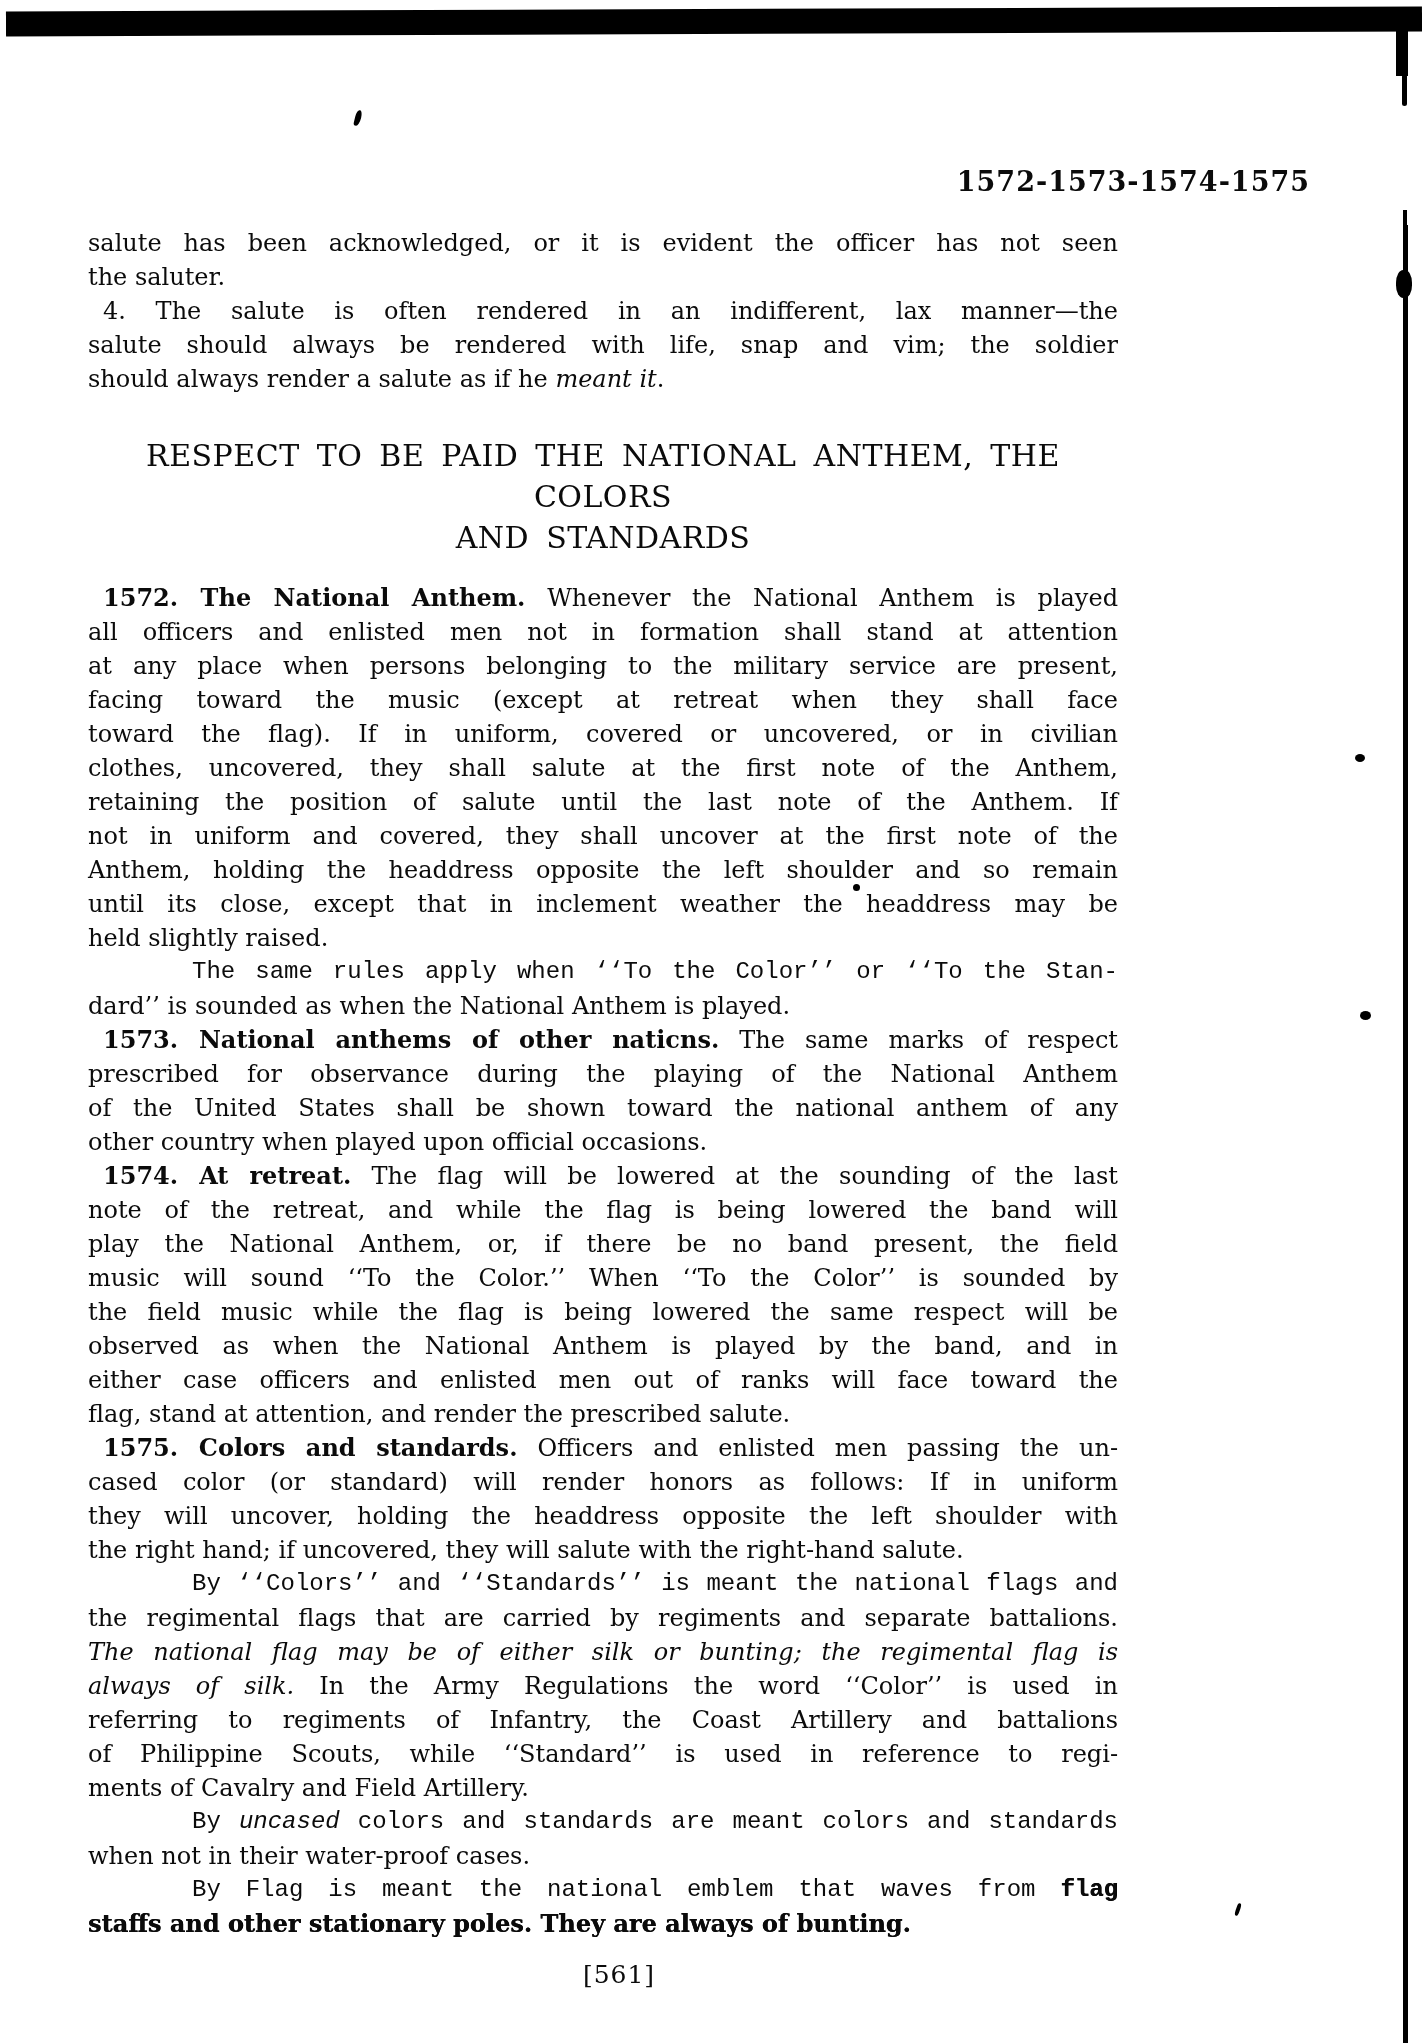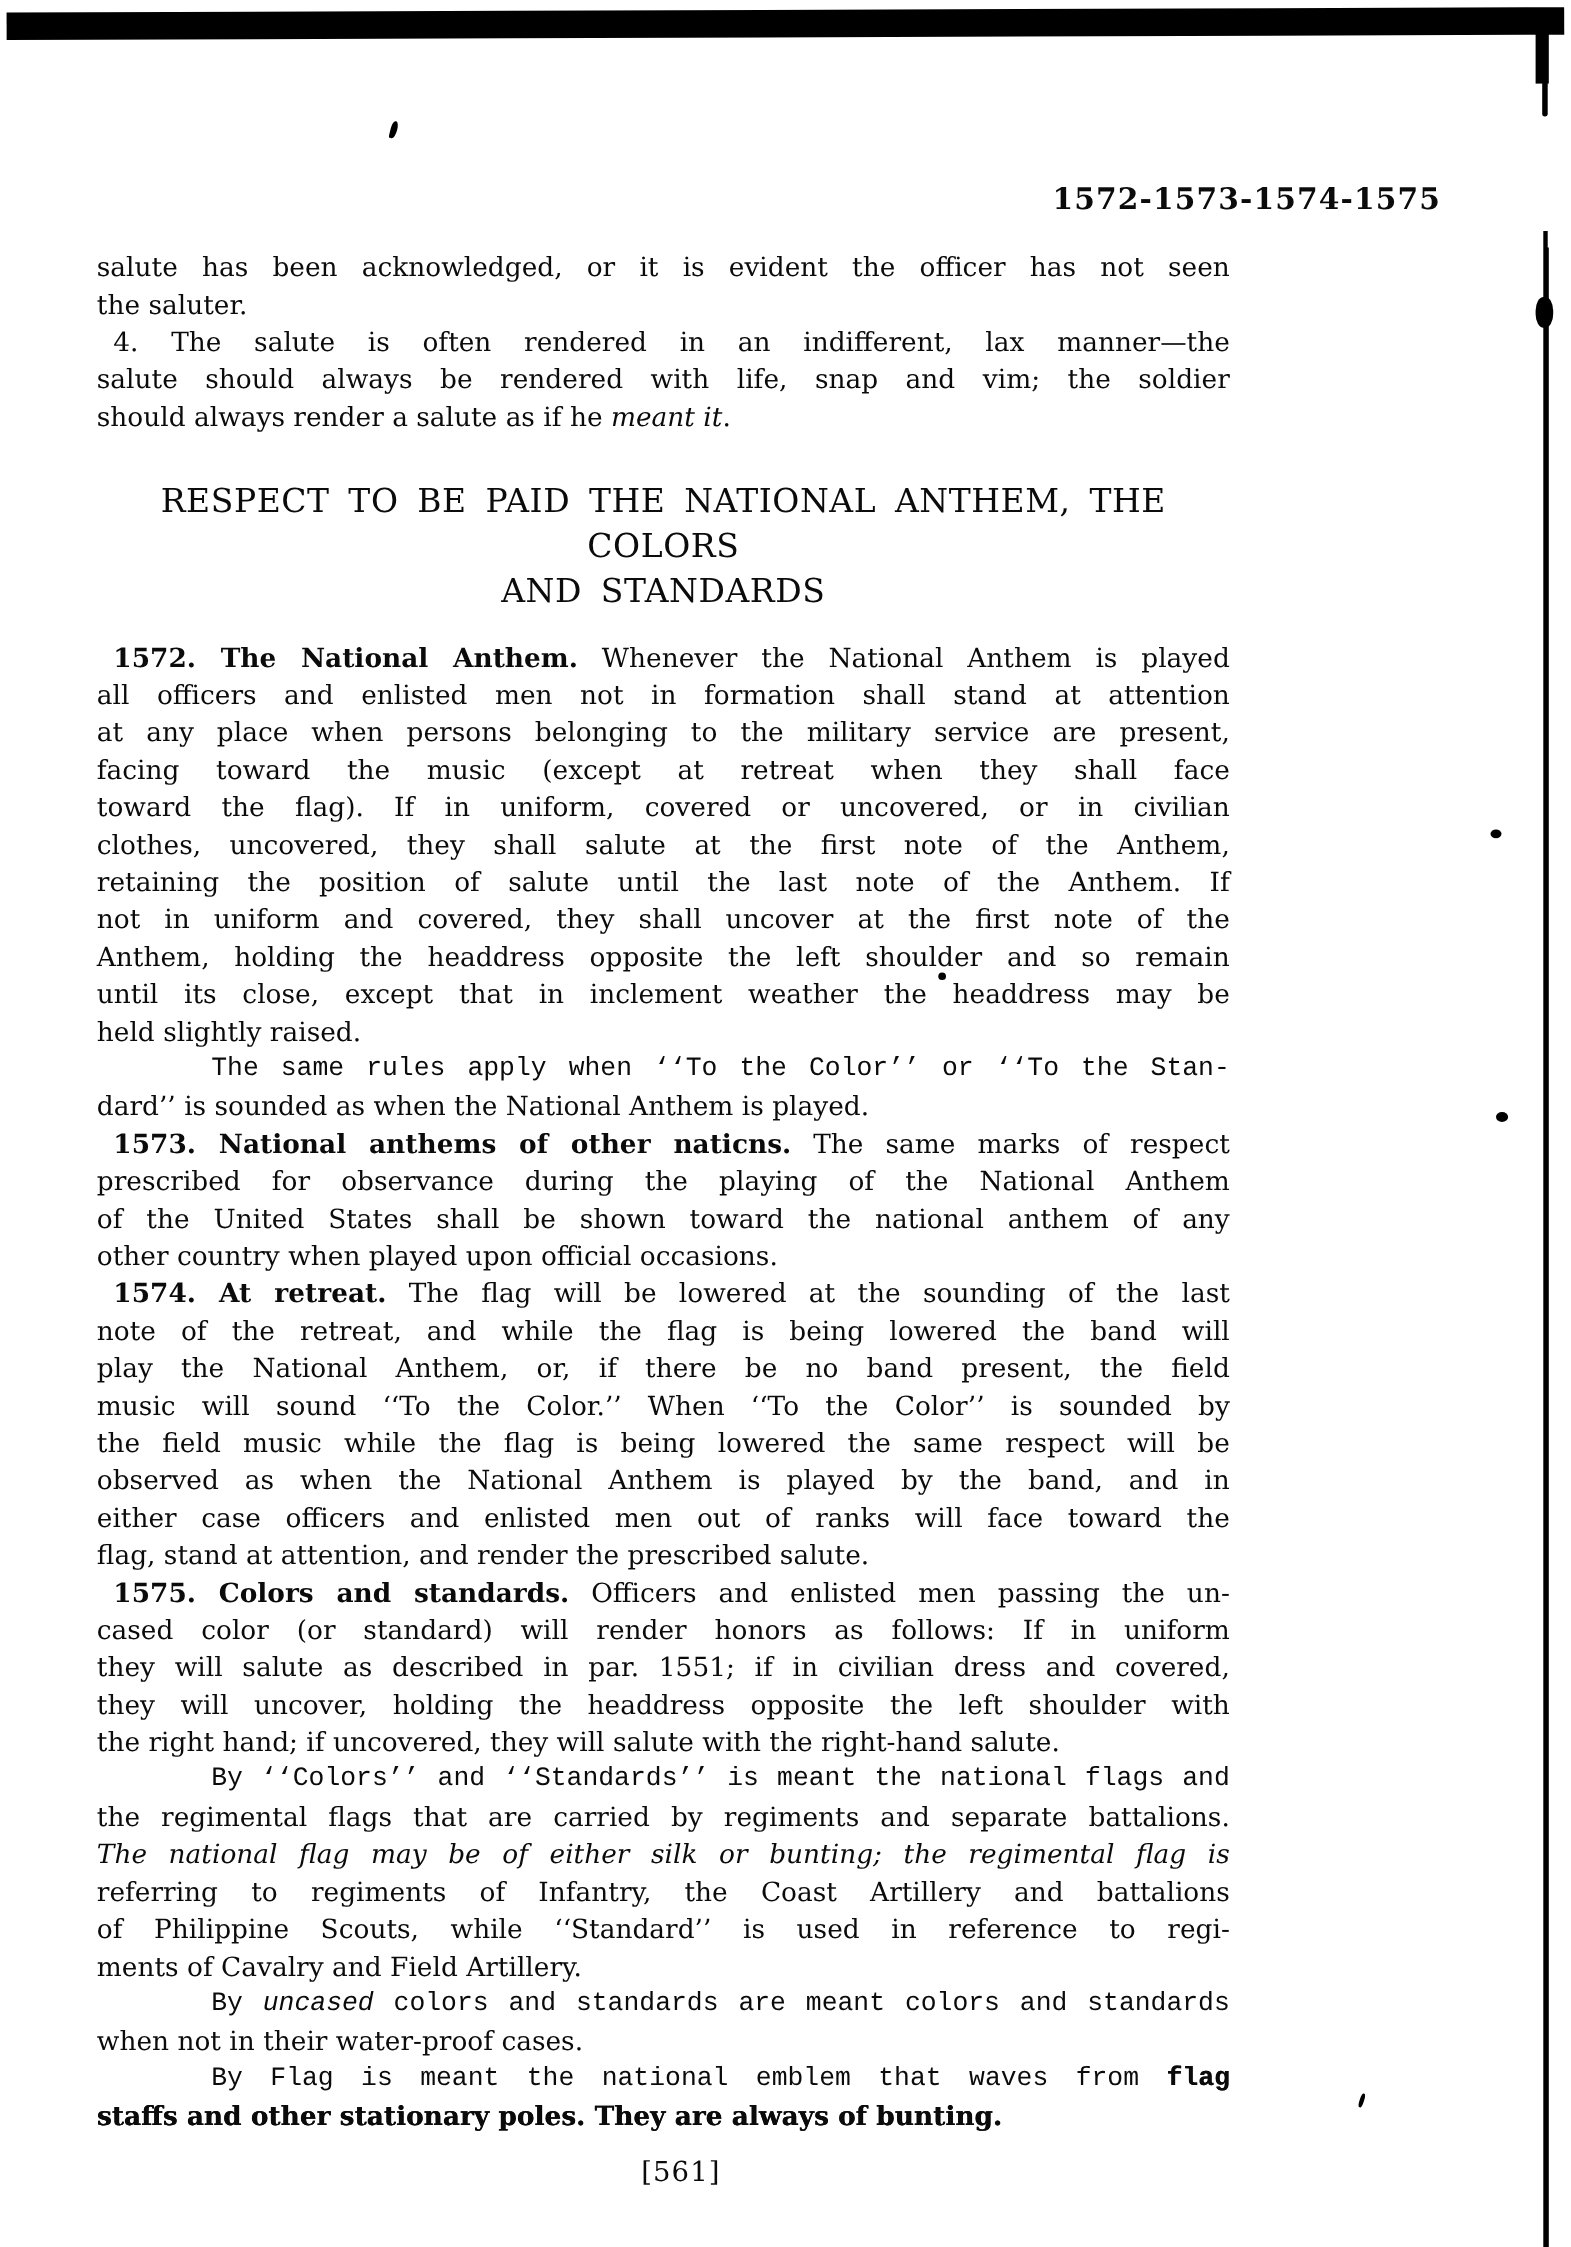--- a/index.html
+++ b/index.html
@@ -91,26 +91,26 @@
       <div class="line indent1"><span class="run-b">1574.  At retreat.</span><span>  The flag will be lowered at the sounding of the last</span></div>
       <div class="line"><span>note of the retreat, and while the flag is being lowered the band will</span></div>
       <div class="line"><span>play the National Anthem, or, if there be no band present, the field</span></div>
       <div class="line"><span>music will sound ‘‘To the Color.’’  When ‘‘To the Color’’ is sounded by</span></div>
       <div class="line"><span>the field music while the flag is being lowered the same respect will be</span></div>
       <div class="line"><span>observed as when the National Anthem is played by the band, and in</span></div>
       <div class="line"><span>either case officers and enlisted men out of ranks will face toward the</span></div>
       <div class="line last"><span>flag, stand at attention, and render the prescribed salute.</span></div>
       <div class="line indent1"><span class="run-b">1575.  Colors and standards.</span><span>  Officers and enlisted men passing the un-</span></div>
       <div class="line"><span>cased color (or standard) will render honors as follows:  If in uniform</span></div>
-      <div class="line"><span>they will salute as described in par. 1551; if in civilian dress and covered,</span></div>
       <div class="line"><span>they will uncover, holding the headdress opposite the left shoulder with</span></div>
       <div class="line last"><span>the right hand; if uncovered, they will salute with the right-hand salute.</span></div>
       <div class="line indent2"><span>By ‘‘Colors’’ and ‘‘Standards’’ is meant the national flags and</span></div>
       <div class="line"><span>the regimental flags that are carried by regiments and separate battalions.</span></div>
       <div class="line"><span class="run-i">The national flag may be of either silk or bunting; the regimental flag is</span></div>
+      <div class="line"><span class="run-i">always of silk.</span><span>  In the Army Regulations the word ‘‘Color’’ is used in</span></div>
       <div class="line"><span>referring to regiments of Infantry, the Coast Artillery and battalions</span></div>
       <div class="line"><span>of Philippine Scouts, while ‘‘Standard’’ is used in reference to regi-</span></div>
       <div class="line last"><span>ments of Cavalry and Field Artillery.</span></div>
       <div class="line indent2"><span>By </span><span class="run-i">uncased</span><span> colors and standards are meant colors and standards</span></div>
       <div class="line last"><span>when not in their water-proof cases.</span></div>
       <div class="line indent2"><span>By Flag is meant the national emblem that waves from </span><span class="run-hv">flag</span></div>
       <div class="line last"><span class="run-hv">staffs and other stationary poles.  They are always of bunting.</span></div>
     </div>
 </div>
 

